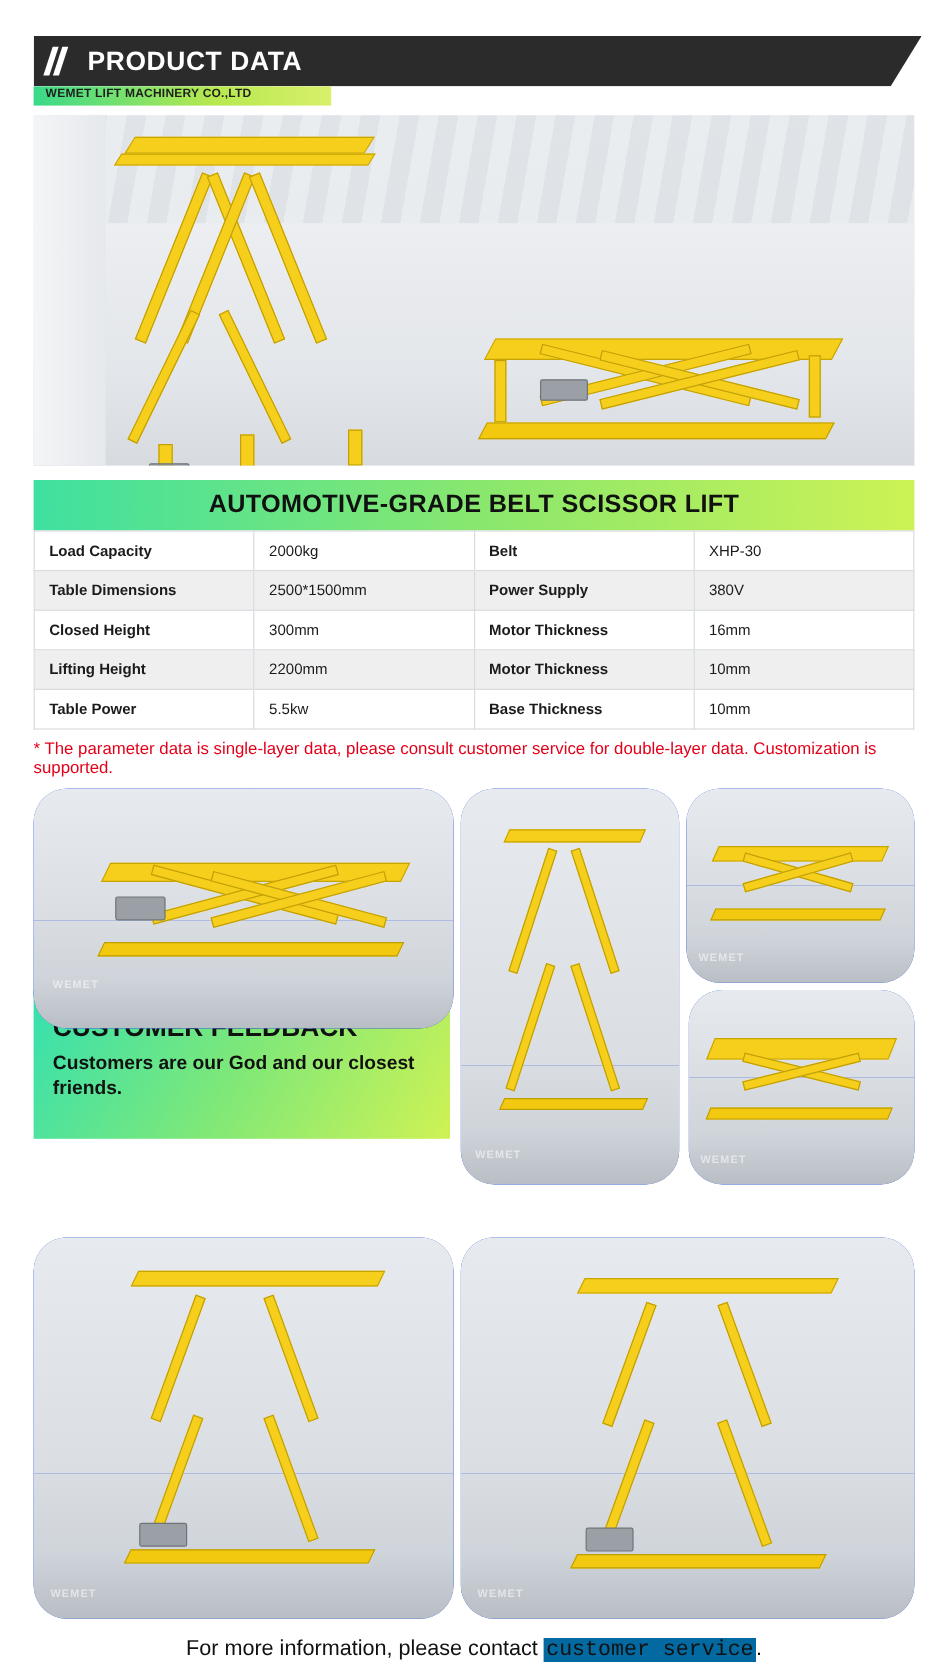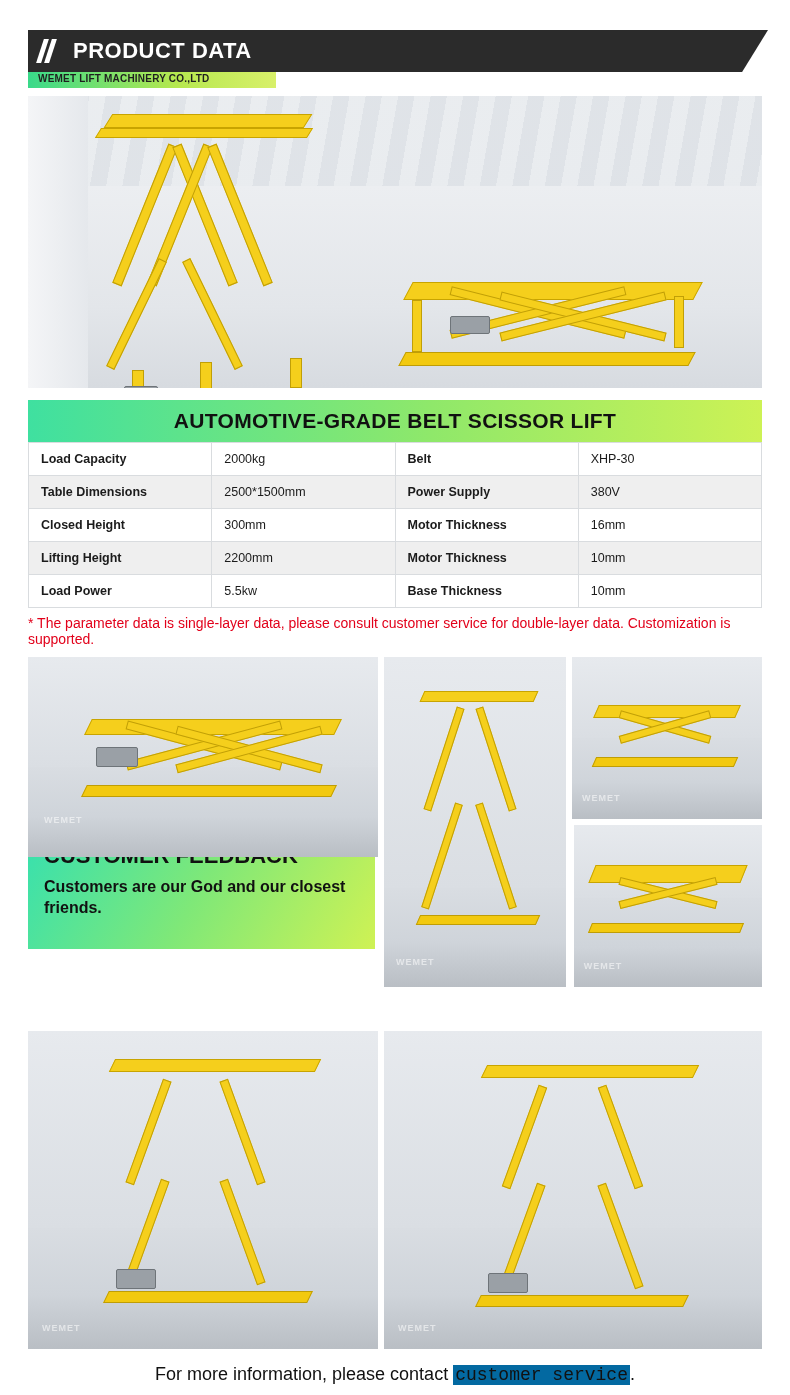--- a/index.html
+++ b/index.html
@@ -163,21 +163,22 @@
   
   .gallery {
     margin: 10px 28px 0 28px;
     width: 734px;
     position: relative;
   }
   .grid-row { display: flex; gap: 6px; }
   .photo {
     position: relative;
     overflow: hidden;
-    background: #b91c1c;
+    background: #1d4ed8;
+    border-radius: 28px;
   }
   .photo .wm {
     position: absolute;
     color: rgba(255,255,255,0.55);
     font-size: 9px;
     font-weight: bold;
     letter-spacing: 1px;
   }
   .photo .floorbg {
     position: absolute; inset: 0;
@@ -292,21 +293,21 @@
         <td class="k">Motor Thickness</td>
         <td class="v">16mm</td>
       </tr>
       <tr>
         <td class="k">Lifting Height</td>
         <td class="v">2200mm</td>
         <td class="k">Motor Thickness</td>
         <td class="v">10mm</td>
       </tr>
       <tr>
-        <td class="k">Load Power</td>
+        <td class="k">Table Power</td>
         <td class="v">5.5kw</td>
         <td class="k">Base Thickness</td>
         <td class="v">10mm</td>
       </tr>
     </tbody>
   </table>
   <div class="spec-note">* The parameter data is single-layer data, please consult customer service for double-layer data. Customization is supported.</div>
 </div>
 
 <div class="gallery">

